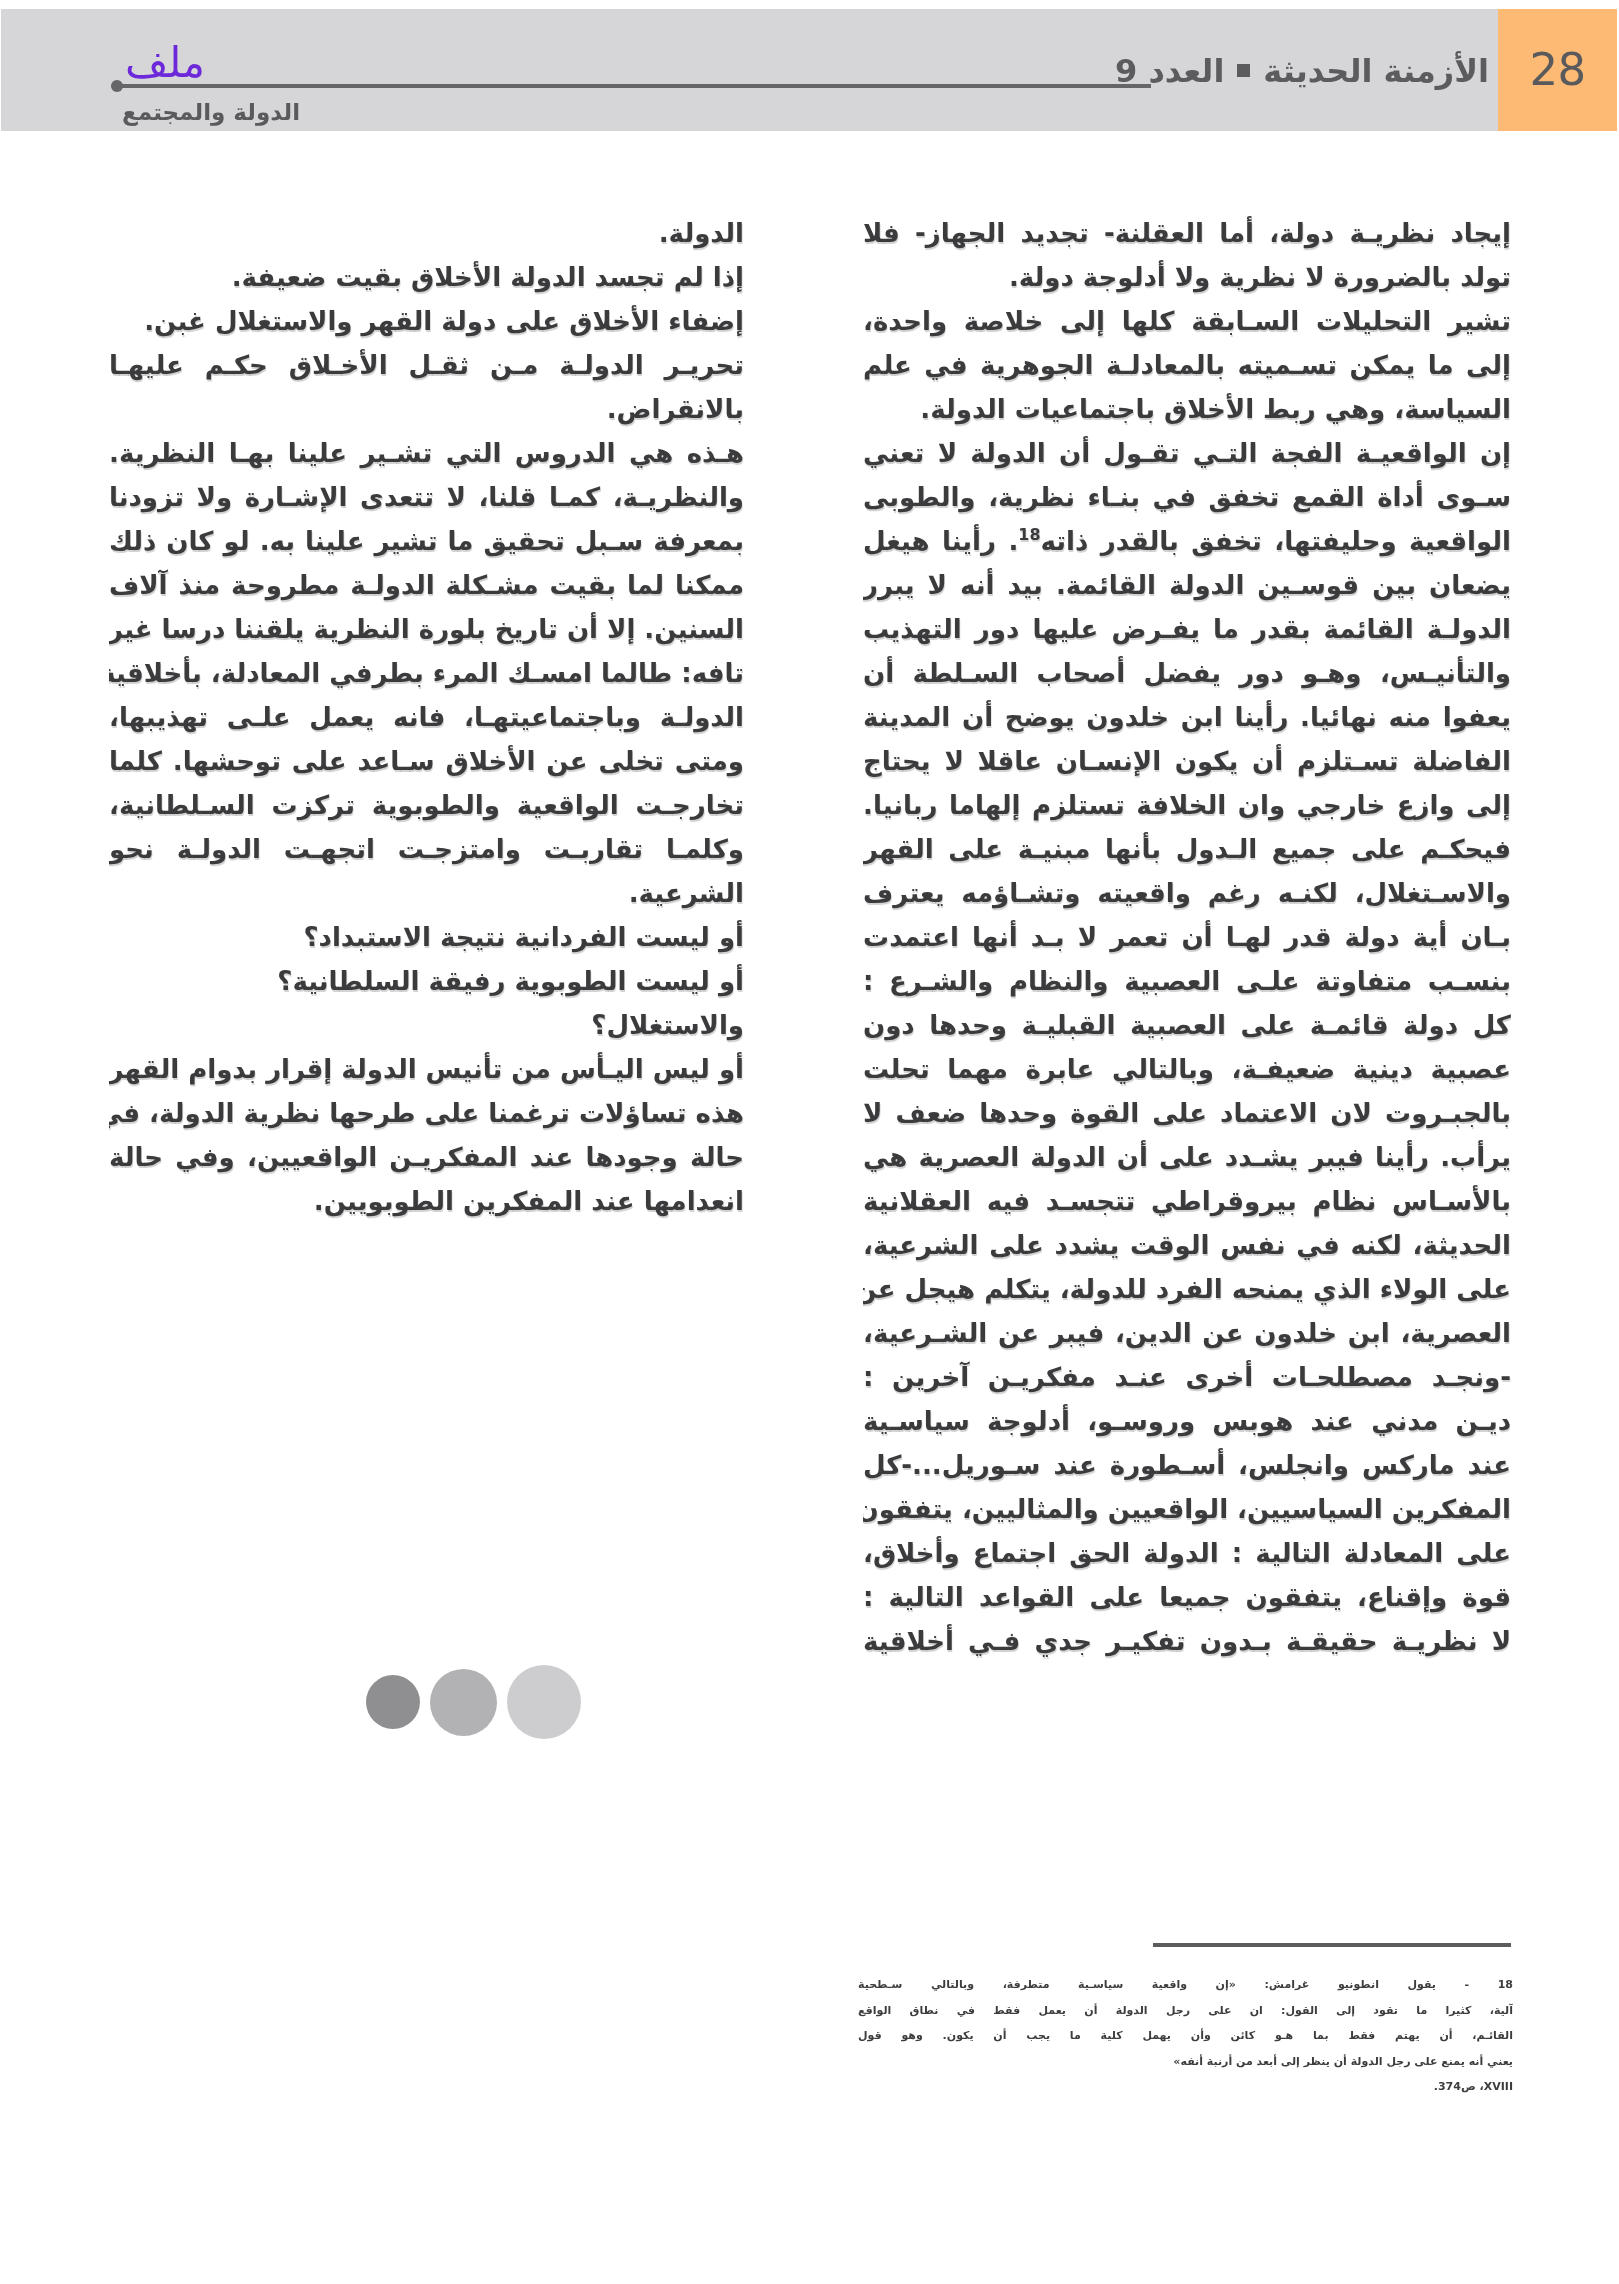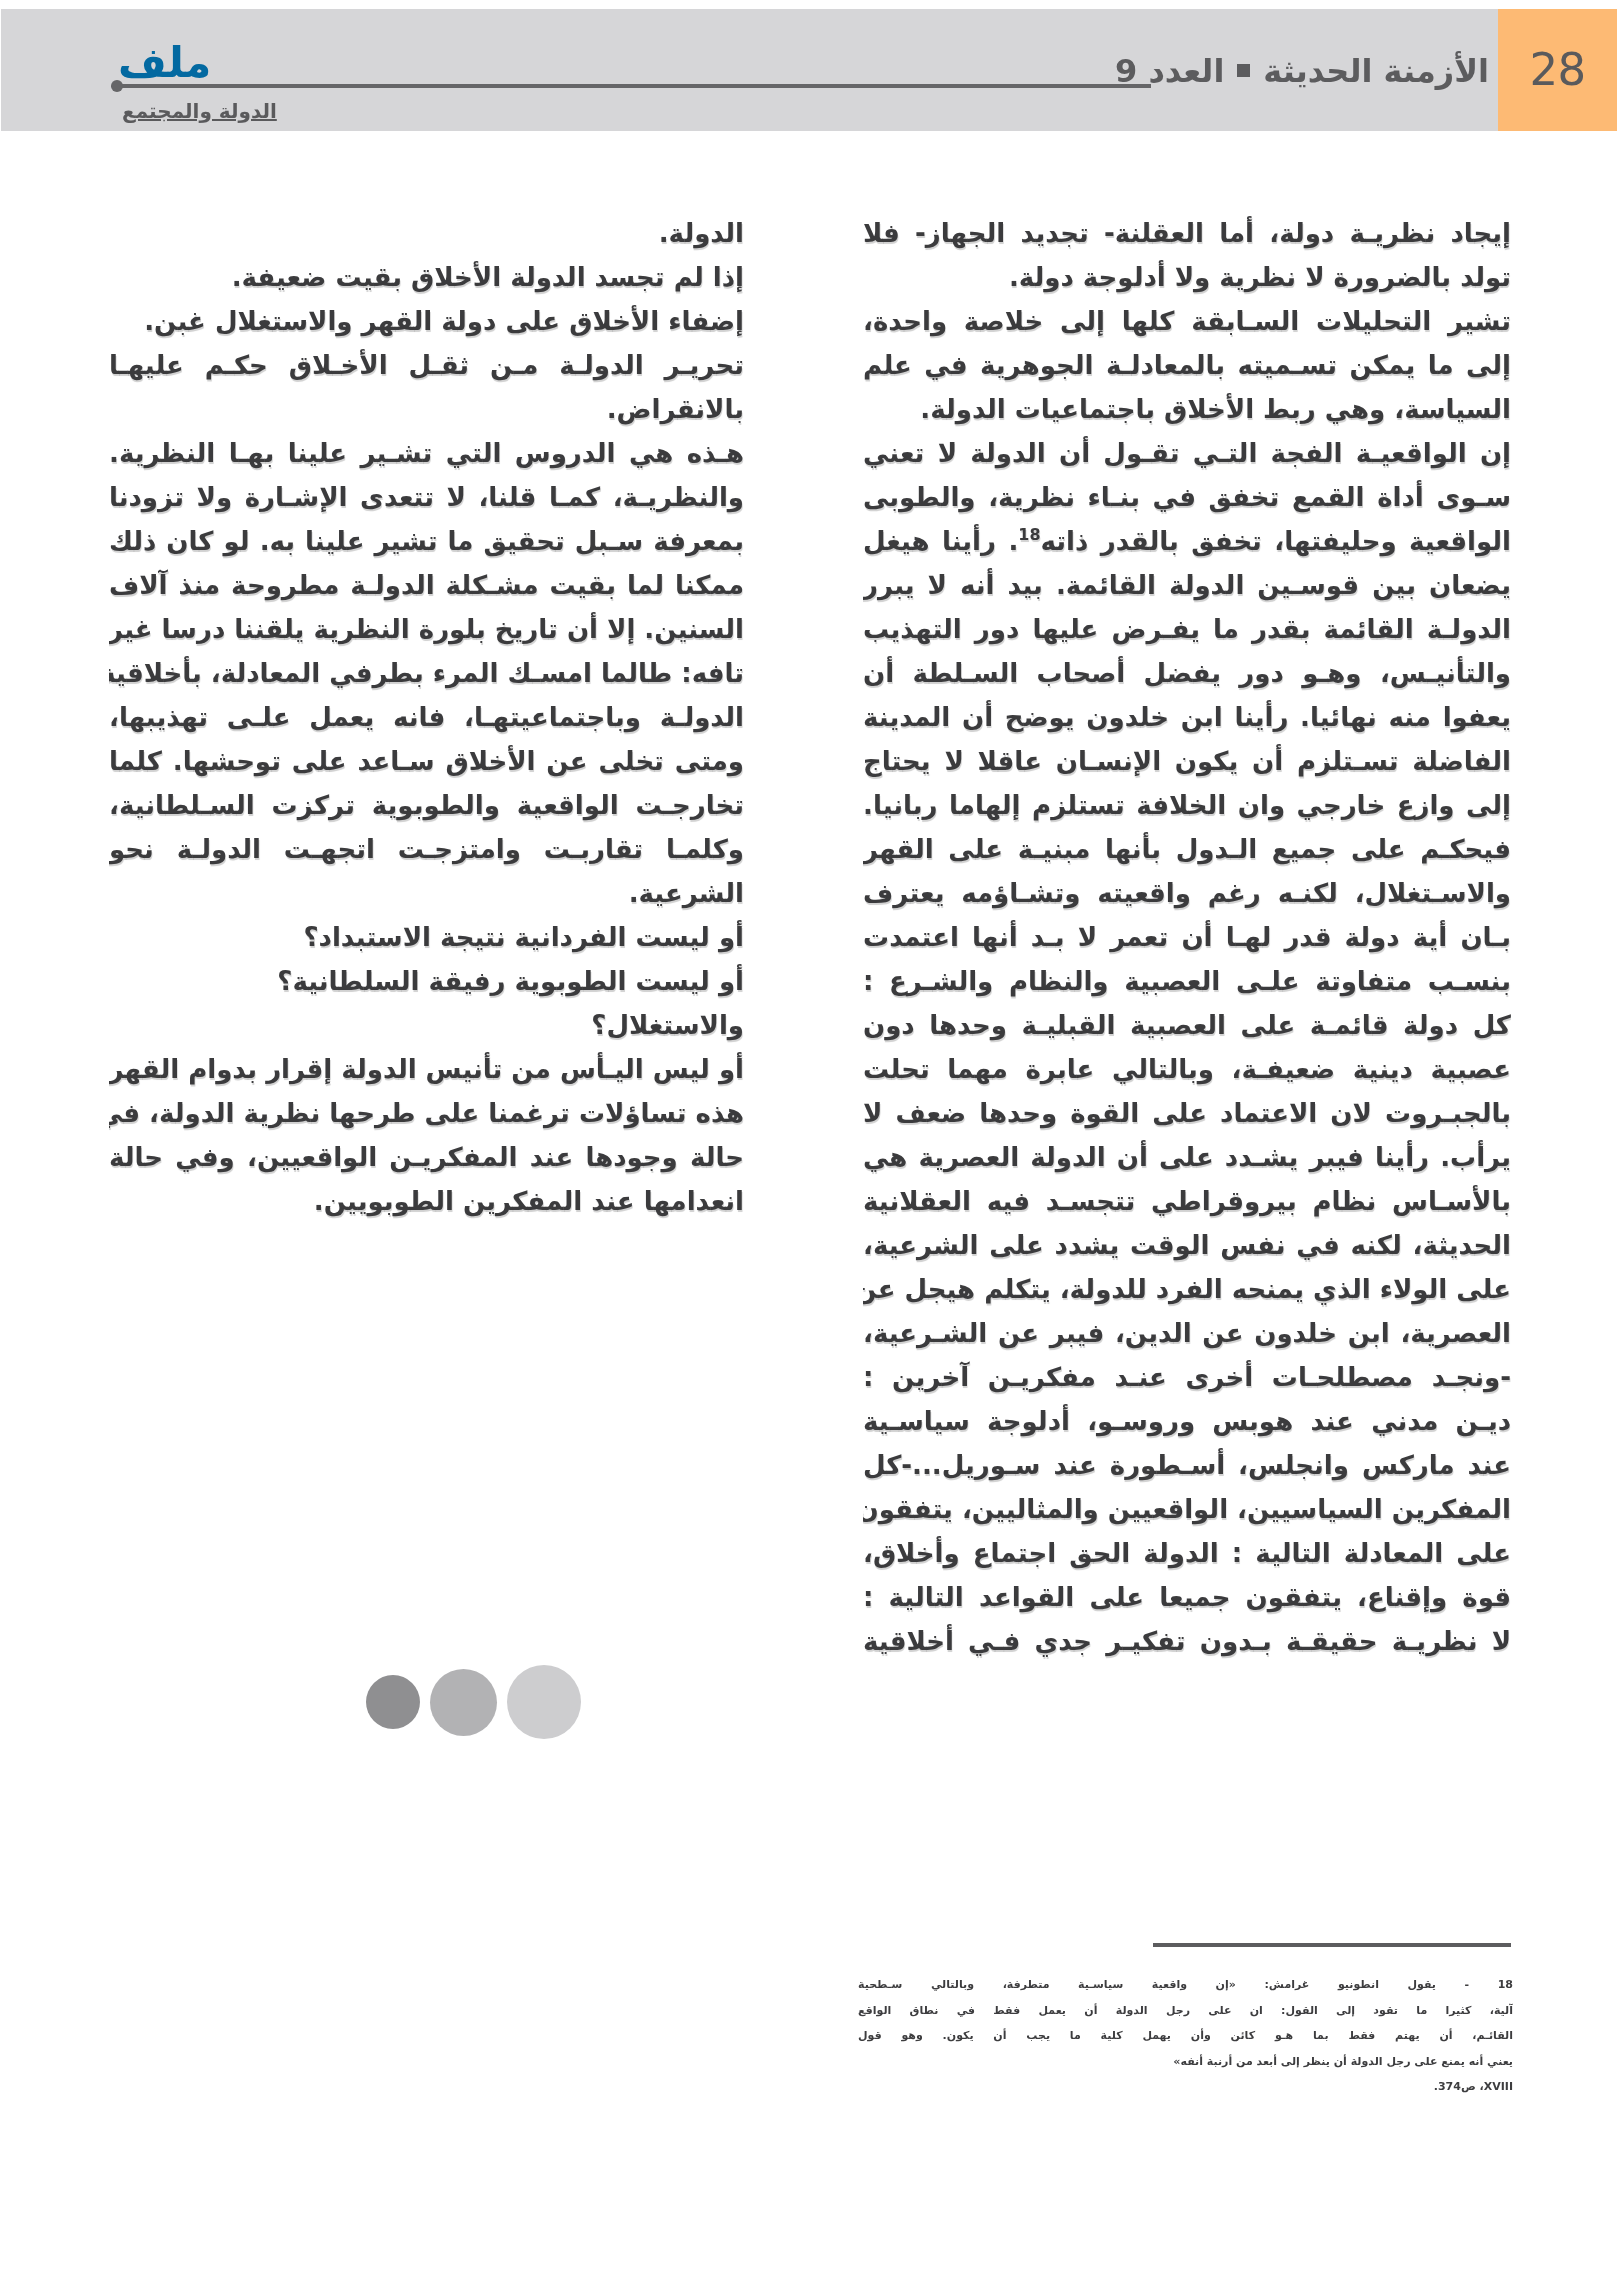--- a/index.html
+++ b/index.html
@@ -74,36 +74,35 @@
     top: 80px;
     left: 111px;
     width: 11.7px;
     height: 11.7px;
     border-radius: 50%;
     background: #666668;
   }
   .section-title {
     position: absolute;
     top: 41px;
-    left: 118px;
+    left: 125px;
     font-size: 42px;
-    font-weight: bold;
-    color: #0369a1;
+    font-weight: normal;
+    color: #6d28d9;
     line-height: 44px;
     white-space: nowrap;
   }
   .section-subtitle {
     position: absolute;
     top: 99px;
     left: 122px;
-    font-size: 20px;
+    font-size: 23px;
     font-weight: bold;
     color: #5a5a5c;
     white-space: nowrap;
-    text-decoration: underline;
   }
 
   
   .column {
     position: absolute;
     top: 211px;
     direction: rtl;
     text-align: justify;
     font-size: 26px;
     font-weight: bold;

